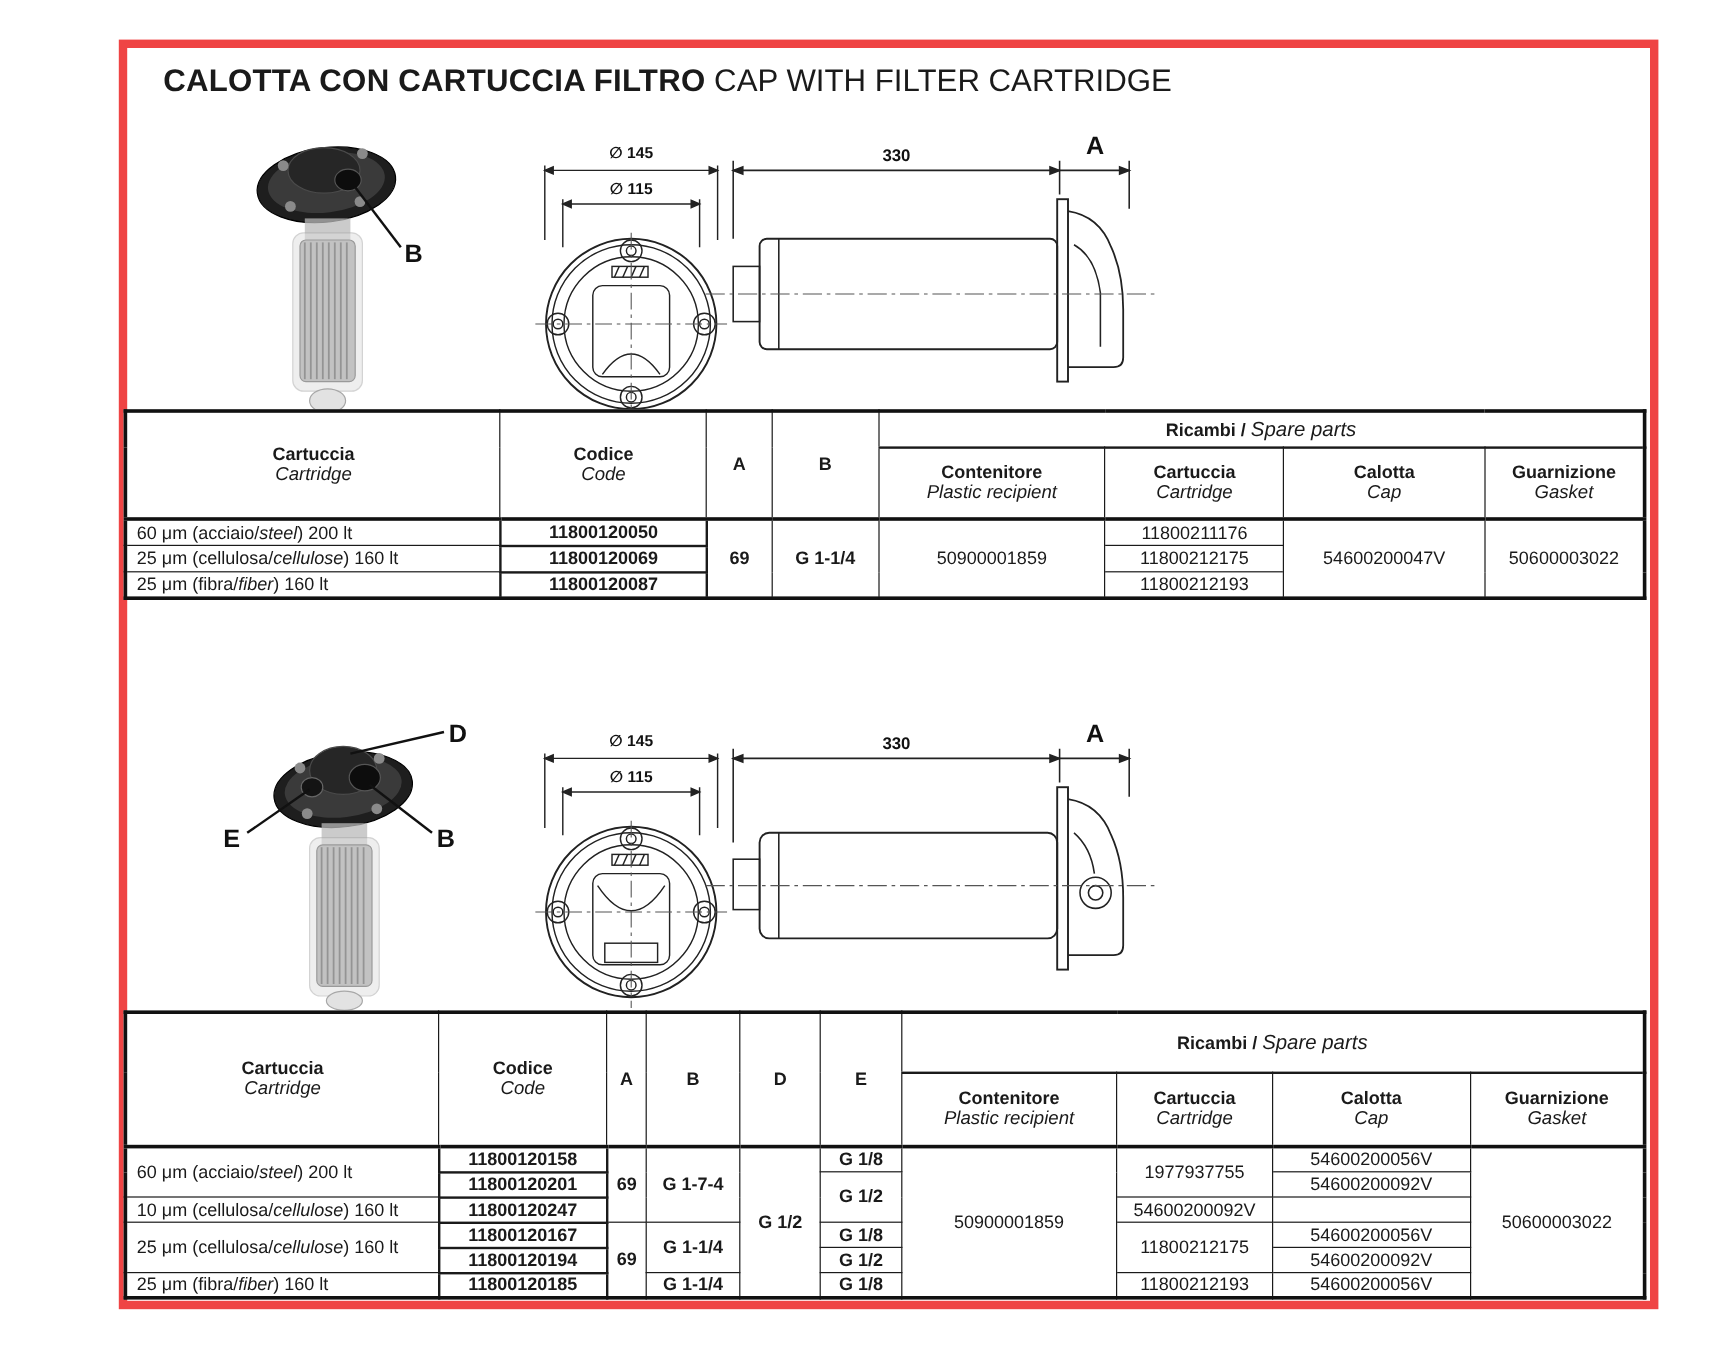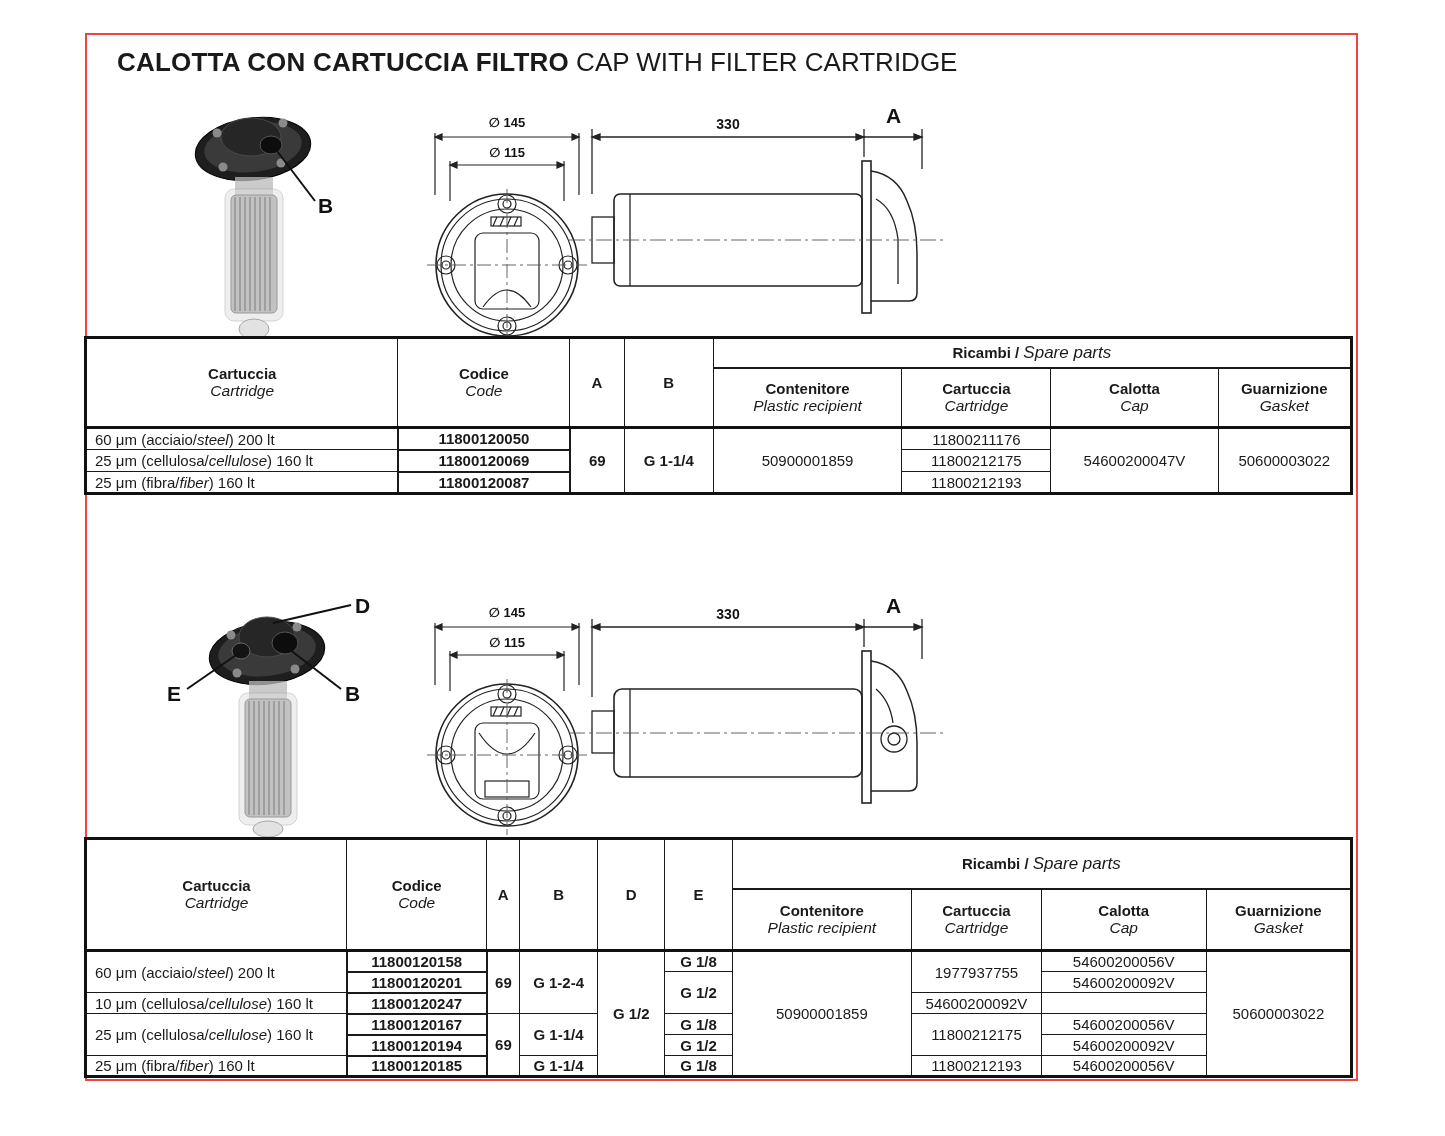--- a/index.html
+++ b/index.html
@@ -1,18 +1,18 @@
 <!DOCTYPE html>
 <html><head>
 <meta charset="utf-8">
 <style>
   html,body{margin:0;padding:0;background:#fff;}
   .page{position:relative;width:1445px;height:1136px;background:#fff;overflow:hidden;
         font-family:"Liberation Sans","DejaVu Sans",sans-serif;color:#1a1a1a;}
-  .frame{position:absolute;left:85px;top:33px;width:1269px;height:1044px;border:2px solid #ef4444;}
+  .frame{position:absolute;left:99px;top:33px;width:1269px;height:1044px;border:7px solid #ef4444;}
   
   .titlebar{position:absolute;left:30px;top:12px;white-space:nowrap;}
   .t-bold{font-weight:700;font-size:26px;letter-spacing:.2px;}
   .t-reg{font-weight:400;font-size:26px;}
   .badge{position:absolute;right:12px;top:10px;background:#ececec;padding:5px 18px;
          font-size:22px;font-weight:700;color:#1b6f80;}
   .badge i{font-style:italic;}
   
   .abs{position:absolute;}
   
@@ -336,21 +336,21 @@
         <span>Calotta</span><span class="sub">Cap</span>
       </td>
       <td class="hc thickb">
         <span>Guarnizione</span><span class="sub">Gasket</span>
       </td>
     </tr>
     <tr style="height:21px;">
       <td rowspan="2" class="cart"><span>60 μm (acciaio/</span><i>steel</i><span>) 200 lt</span></td>
       <td class="codice">11800120158</td>
       <td rowspan="3" class="g">69</td>
-      <td rowspan="3" class="g">G 1-2-4</td>
+      <td rowspan="3" class="g">G 1-7-4</td>
       <td rowspan="6" class="g">G 1/2</td>
       <td class="g">G 1/8</td>
       <td rowspan="6" class="sv">50900001859</td>
       <td rowspan="2" class="sv">1977937755</td>
       <td class="sv">54600200056V</td>
       <td rowspan="6" class="sv">50600003022</td>
     </tr>
     <tr style="height:21px;">
       <td class="codice">11800120201</td>
       <td rowspan="2" class="g">G 1/2</td>

